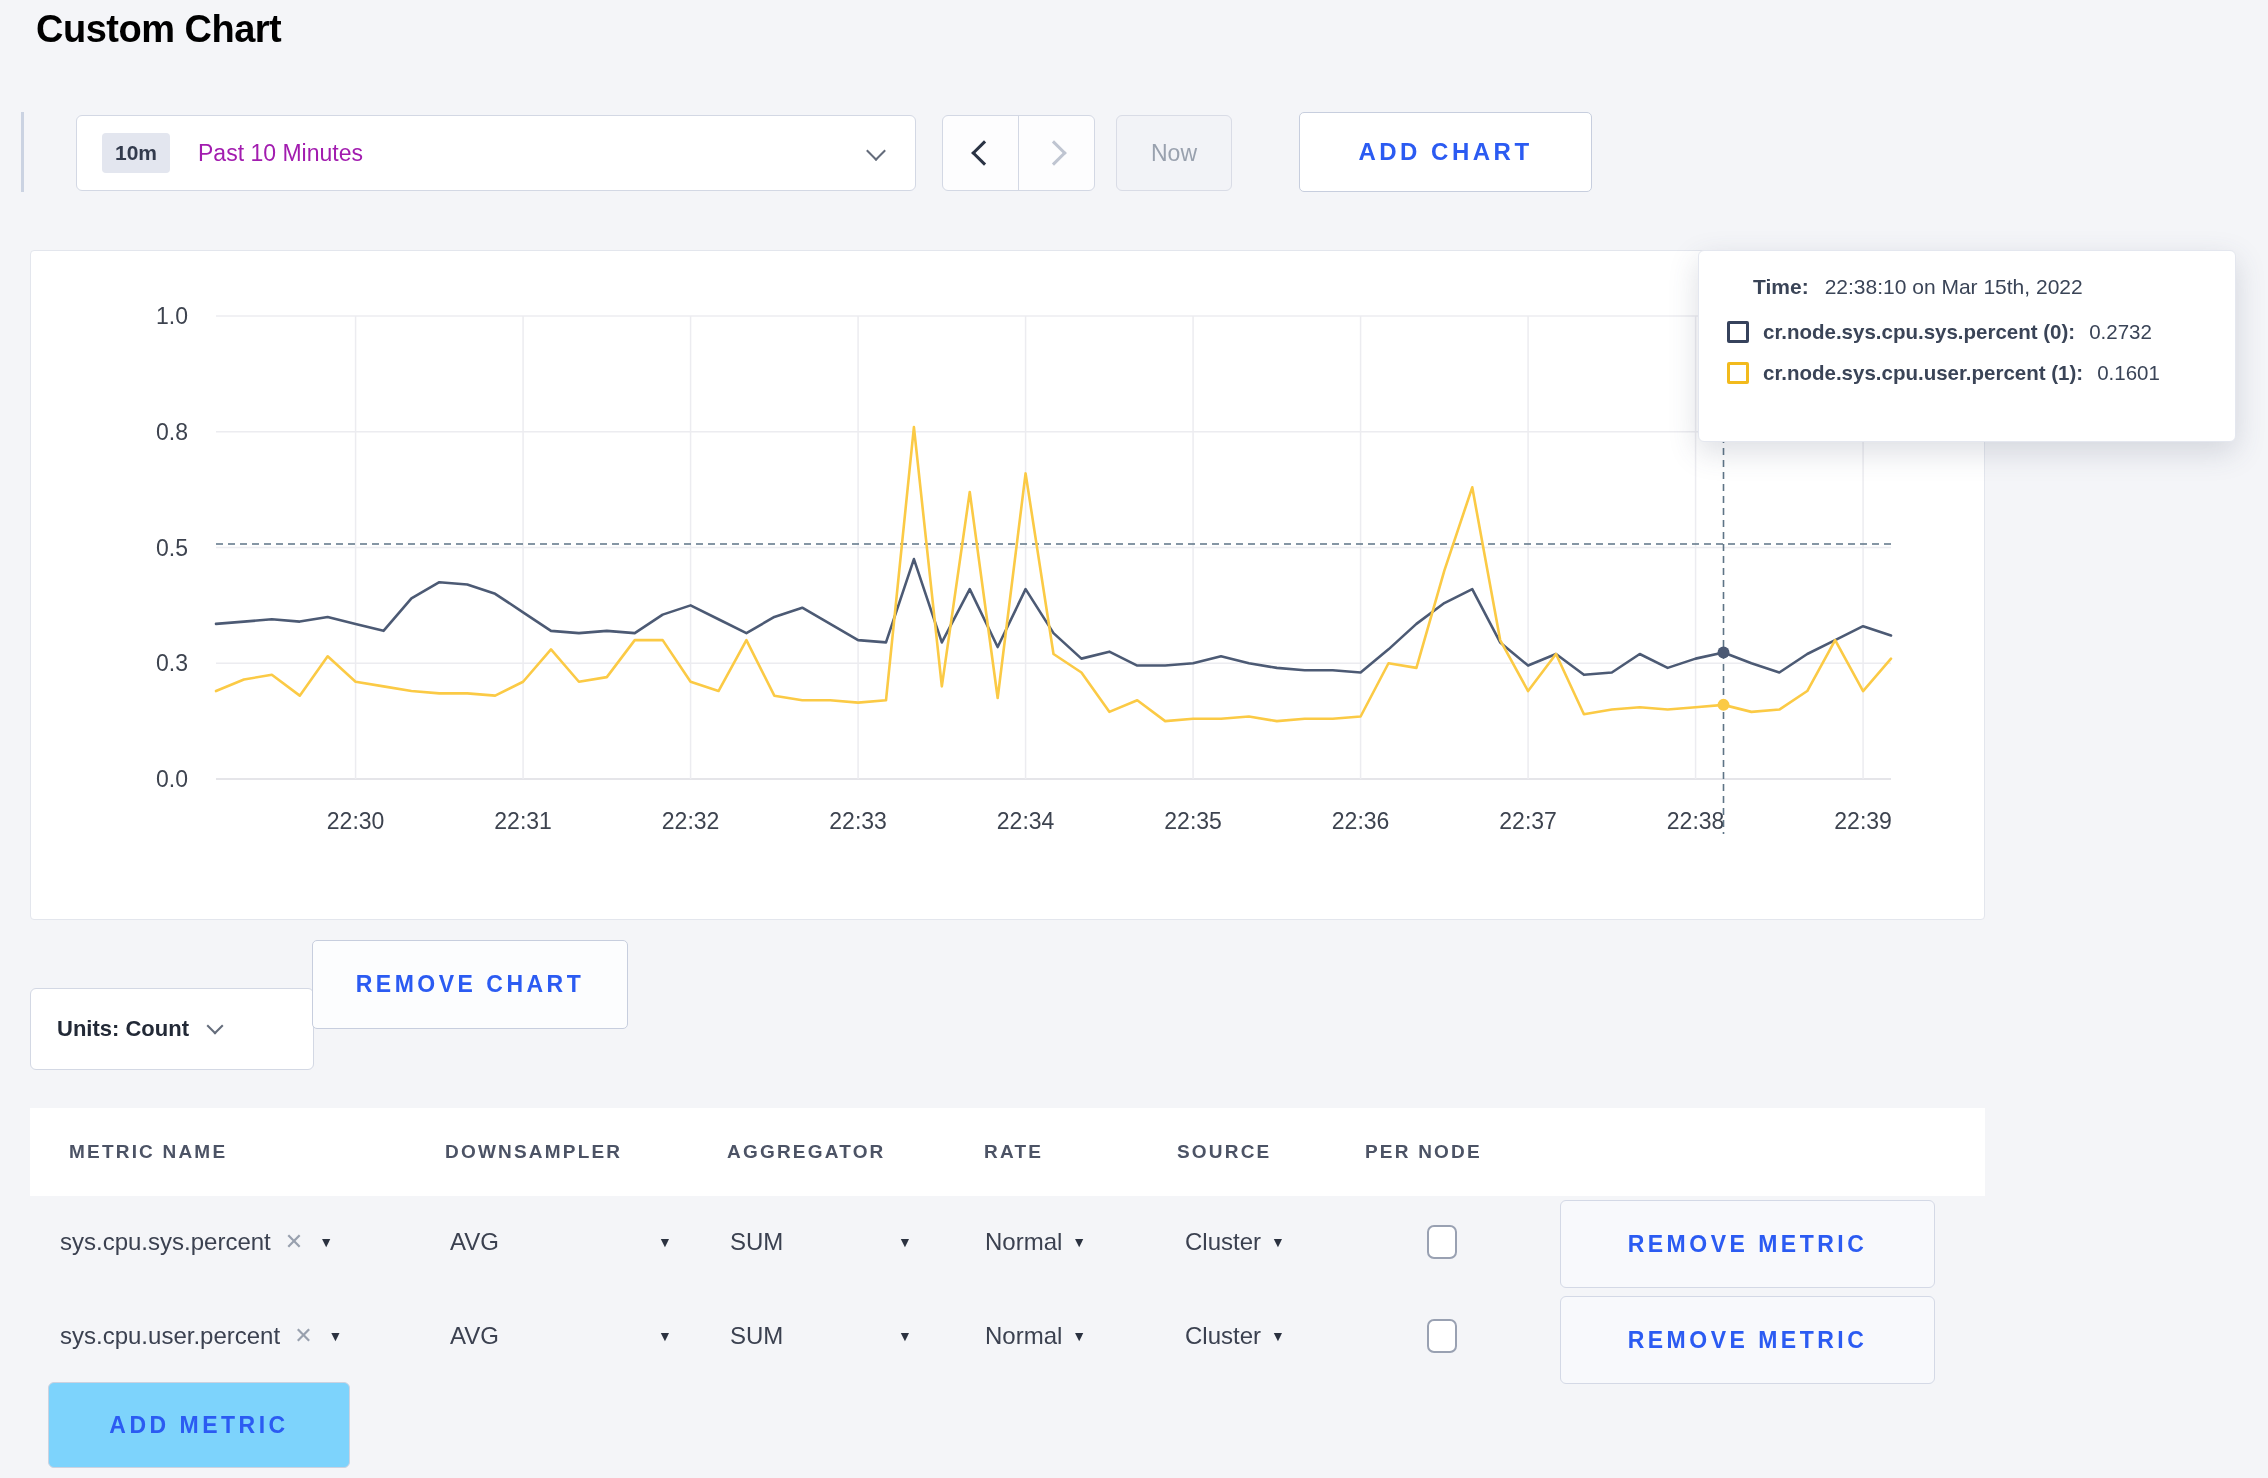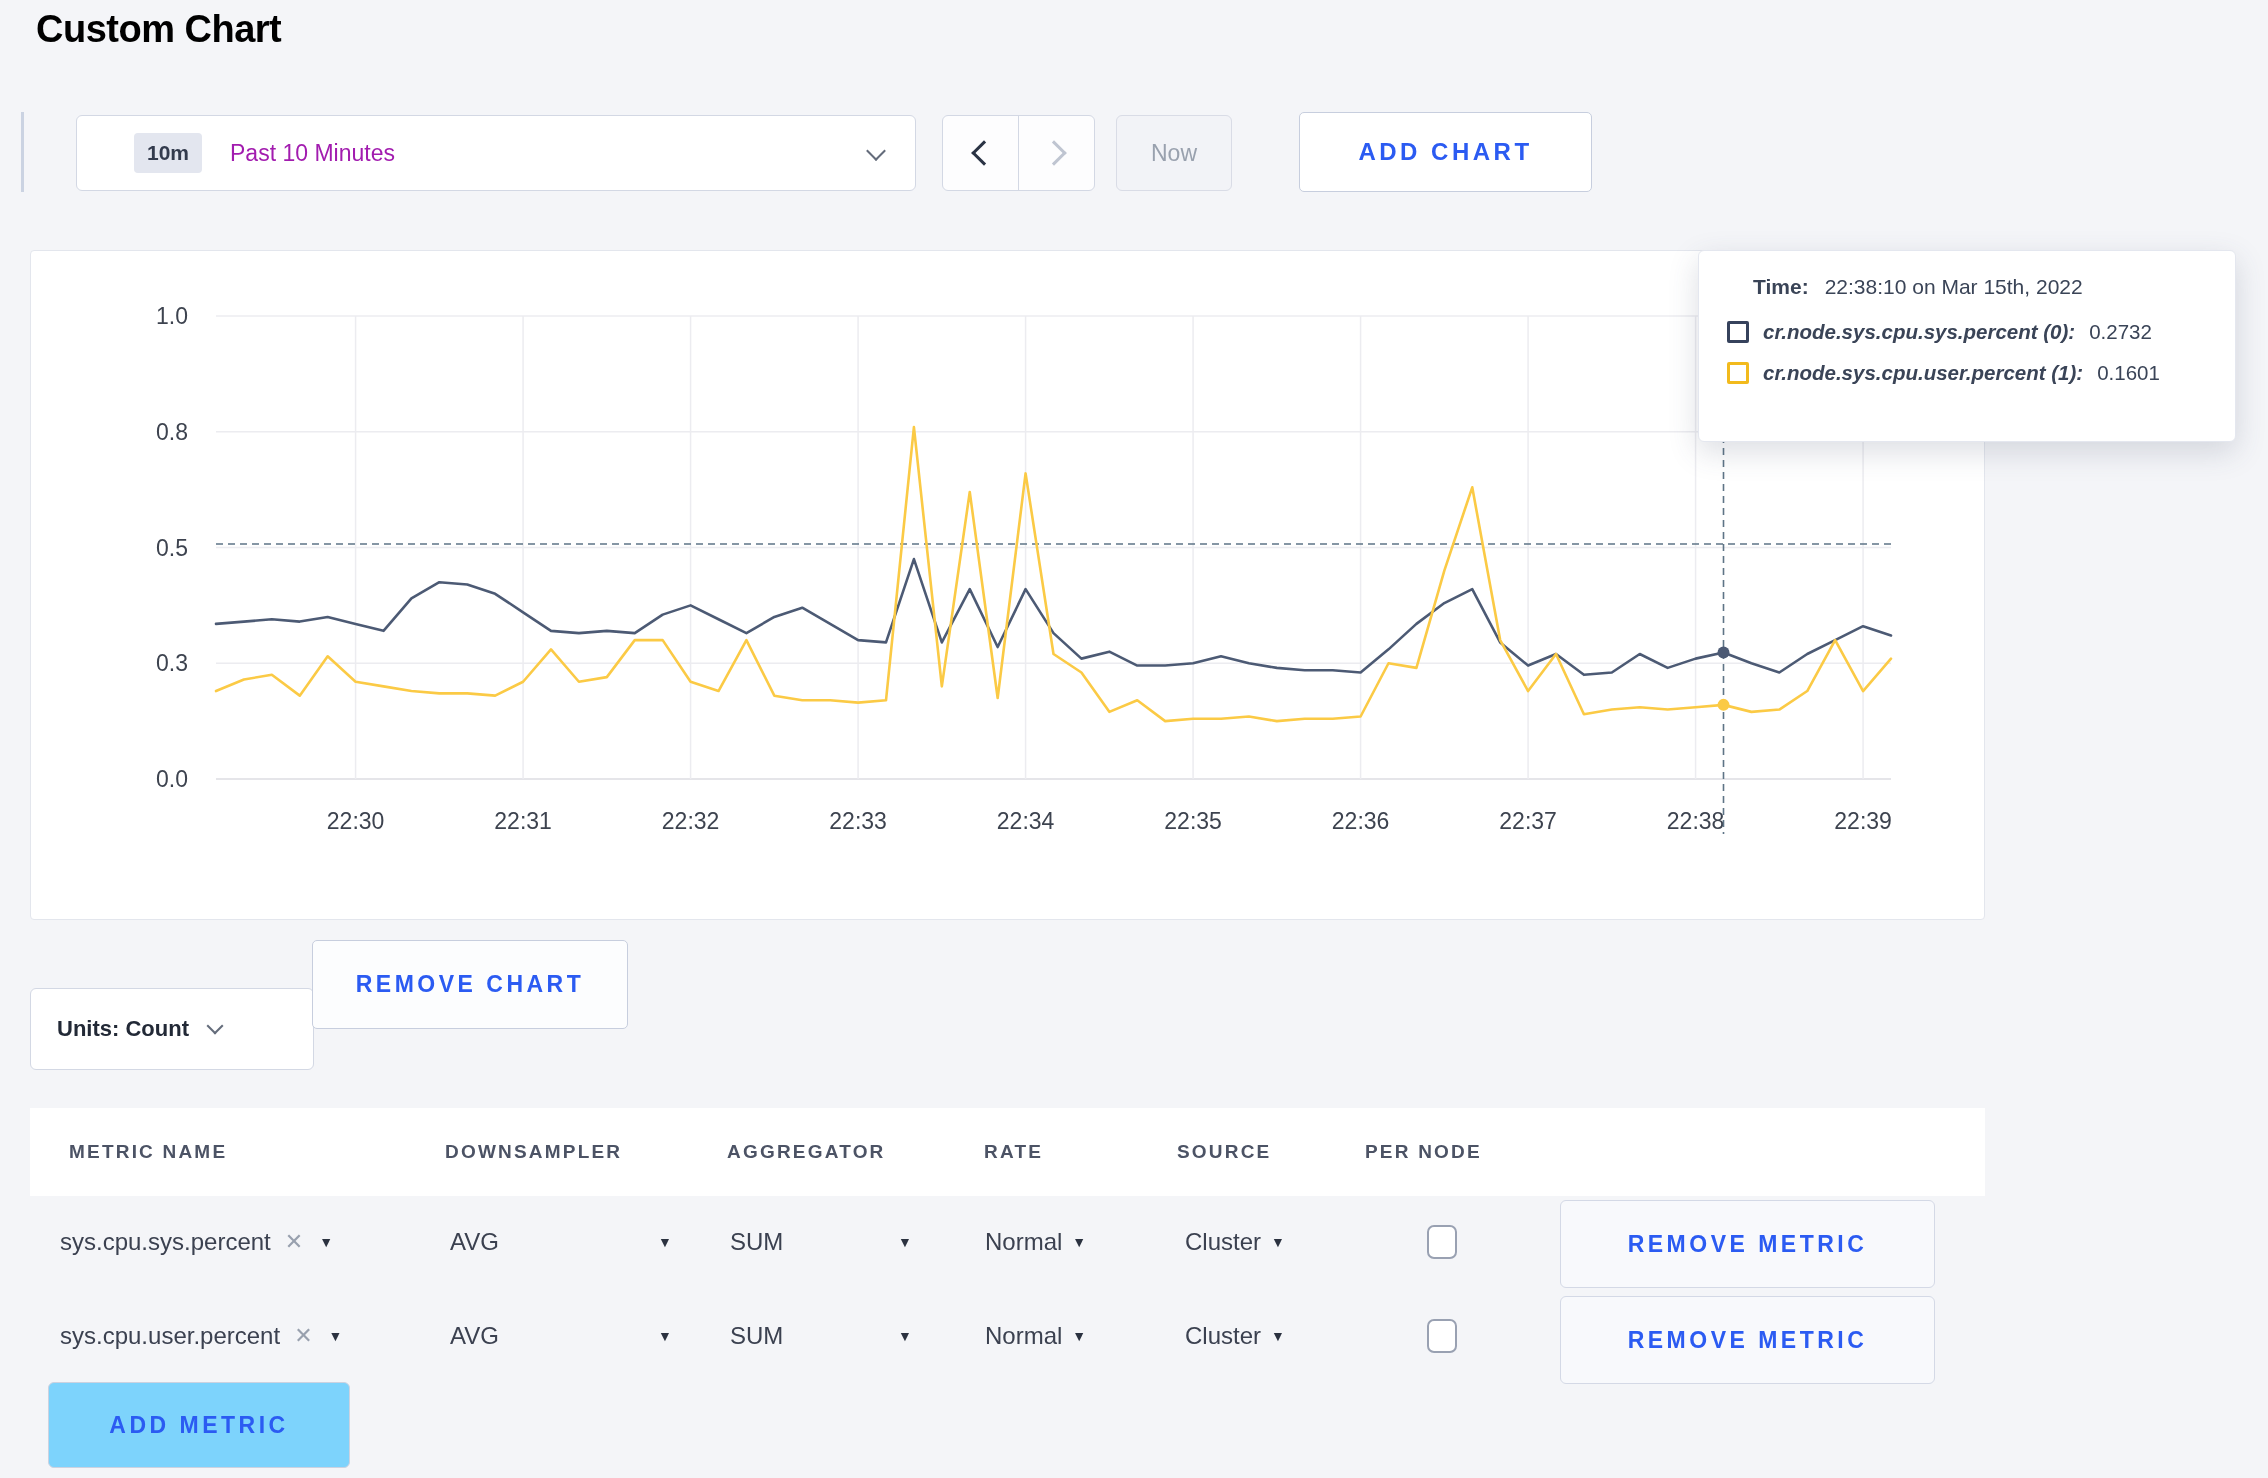--- a/index.html
+++ b/index.html
@@ -2,21 +2,21 @@
 <html><head>
 <meta charset="utf-8">
 <style>
   html,body{margin:0;padding:0;}
   body{width:2268px;height:1478px;background:#f4f5f8;font-family:"Liberation Sans",sans-serif;overflow:hidden;}
   .page{position:relative;width:2268px;height:1478px;}
   .page-title{position:absolute;left:36px;top:8px;font-size:38px;font-weight:bold;color:#000000;letter-spacing:-0.5px;}
 
   
   .toolbar-divider{position:absolute;left:21px;top:112px;width:3px;height:80px;background:#cbd3e2;}
-  .time-select{position:absolute;left:76px;top:115px;width:840px;height:76px;background:#fff;border:1.5px solid #d3d8e4;border-radius:6px;box-sizing:border-box;display:flex;align-items:center;cursor:pointer;padding-left:32px;}
+  .time-select{position:absolute;left:76px;top:115px;width:840px;height:76px;background:#fff;border:1.5px solid #d3d8e4;border-radius:6px;box-sizing:border-box;display:flex;align-items:center;cursor:pointer;}
   .time-chip{margin-left:25px;background:#e3e6ef;border-radius:4px;padding:8px 13px;font-size:21px;font-weight:bold;color:#333b4d;}
   .time-label{margin-left:28px;font-size:23px;color:#a21caf;}
   .chev{display:inline-block;width:12px;height:12px;border-top:2.5px solid #646c7b;border-right:2.5px solid #646c7b;}
   .chev-down{transform:rotate(135deg);margin-top:-8px;}
   .time-select .chev-down{position:absolute;right:32px;top:36px;}
   .nav-group{position:absolute;left:942px;top:115px;width:153px;height:76px;background:#fdfdfe;border:1.5px solid #d3d8e4;border-radius:6px;box-sizing:border-box;display:flex;}
   .nav-cell{flex:1;display:flex;align-items:center;justify-content:center;cursor:pointer;}
   .nav-cell.prev{border-right:1.5px solid #d3d8e4;}
   .arrow{display:inline-block;width:15px;height:15px;border-top:3.5px solid;border-right:3.5px solid;}
   .arrow-left{transform:rotate(-135deg);color:#2a3344;margin-left:6px;}
@@ -29,21 +29,21 @@
   .chart-panel{position:absolute;left:30px;top:250px;width:1955px;height:670px;background:#fff;border:1.5px solid #e3e6ed;border-radius:4px;box-sizing:border-box;}
   .chart-panel svg{position:absolute;left:0;top:0;}
   svg text{font-family:"Liberation Sans",sans-serif;}
   .tooltip{position:absolute;left:1698px;top:250px;width:538px;height:192px;background:#fff;border:1px solid #e4e7ef;border-radius:6px;box-shadow:0 10px 30px rgba(60,70,100,0.18);box-sizing:border-box;padding:24px 28px;z-index:5;}
   .tt-time-row{margin-left:26px;margin-bottom:21px;font-size:21px;color:#3a4457;}
   .tt-time-label{font-weight:bold;margin-right:16px;}
   .tt-row{display:flex;align-items:center;margin-bottom:17px;font-size:20.5px;color:#3a4457;}
   .tt-swatch{width:16px;height:16px;border-radius:2px;margin-right:14px;flex:0 0 auto;background:#fff;}
   .tt-swatch.sys{border:3.5px solid #36425c;}
   .tt-swatch.user{border:3.5px solid #f2ba1d;}
-  .tt-name{font-weight:bold;margin-right:14px;font-style:italic;}
+  .tt-name{font-weight:bold;margin-right:14px;}
 
   
   .units-select{position:absolute;left:30px;top:988px;width:284px;height:82px;background:#fff;border:1.5px solid #d3d8e4;border-radius:6px;box-sizing:border-box;display:flex;align-items:center;cursor:pointer;}
   .units-label{margin-left:26px;font-size:22px;font-weight:bold;color:#222936;}
   .units-select .chev{width:10px;height:10px;margin-left:20px;transform:rotate(135deg);margin-top:-6px;}
   .remove-chart-btn{position:absolute;left:312px;top:940px;width:316px;height:89px;font-size:23px;background:#fcfdfe;}
 
   
   .table-header-bar{position:absolute;left:30px;top:1108px;width:1955px;height:88px;background:#fff;}
   .th{position:absolute;top:0;height:88px;line-height:88px;font-size:19px;font-weight:bold;letter-spacing:2.2px;color:#4c5365;}

